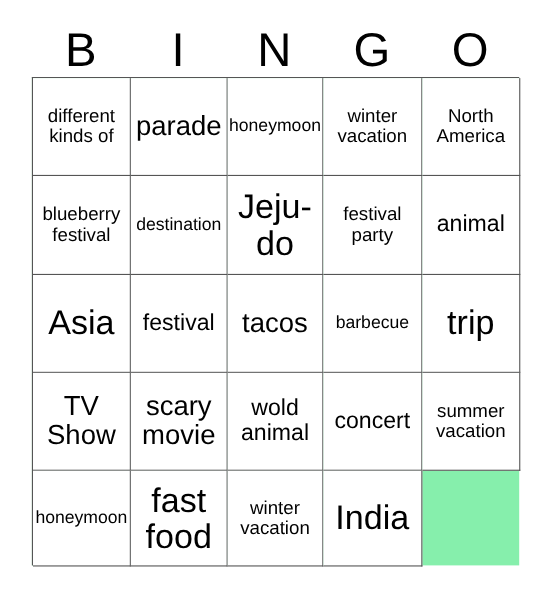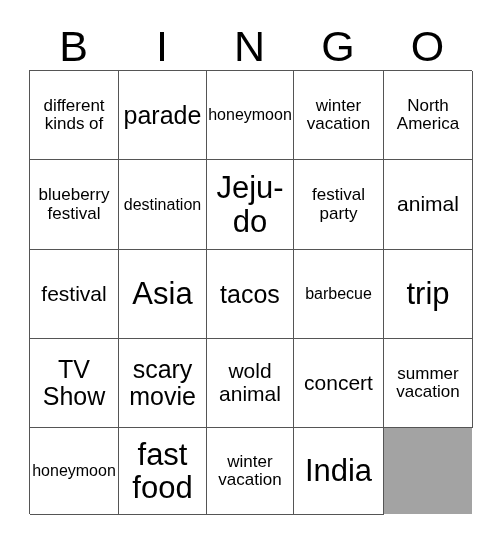--- a/index.html
+++ b/index.html
@@ -56,21 +56,21 @@
     left: 29px;
     top: 70px;
     width: 443px;
     height: 444px;
     box-sizing: border-box;
     border-top: 1px solid #555555;
     border-left: 1px solid #555555;
     display: grid;
     grid-template-columns: 89px 88px 87px 90px 89px;
     grid-template-rows: 89px 90px 89px 89px 87px;
-    background: #a3a3a3;
+    background: #86efac;
   }
   .bingo-cell {
     box-sizing: border-box;
     border-right: 1px solid #555555;
     border-bottom: 1px solid #555555;
     display: flex;
     align-items: center;
     justify-content: center;
     text-align: center;
     overflow: hidden;
@@ -128,24 +128,24 @@
       <div class="bingo-cell">
         <span class="cell-text fs-30">Jeju-do</span>
       </div>
       <div class="bingo-cell">
         <span class="cell-text fs-16">festival party</span>
       </div>
       <div class="bingo-cell">
         <span class="cell-text fs-20">animal</span>
       </div>
       <div class="bingo-cell">
-        <span class="cell-text fs-20">festival</span>
+        <span class="cell-text fs-30">Asia</span>
       </div>
       <div class="bingo-cell">
-        <span class="cell-text fs-30">Asia</span>
+        <span class="cell-text fs-20">festival</span>
       </div>
       <div class="bingo-cell">
         <span class="cell-text fs-24">tacos</span>
       </div>
       <div class="bingo-cell">
         <span class="cell-text fs-13">barbecue</span>
       </div>
       <div class="bingo-cell">
         <span class="cell-text fs-30">trip</span>
       </div>

